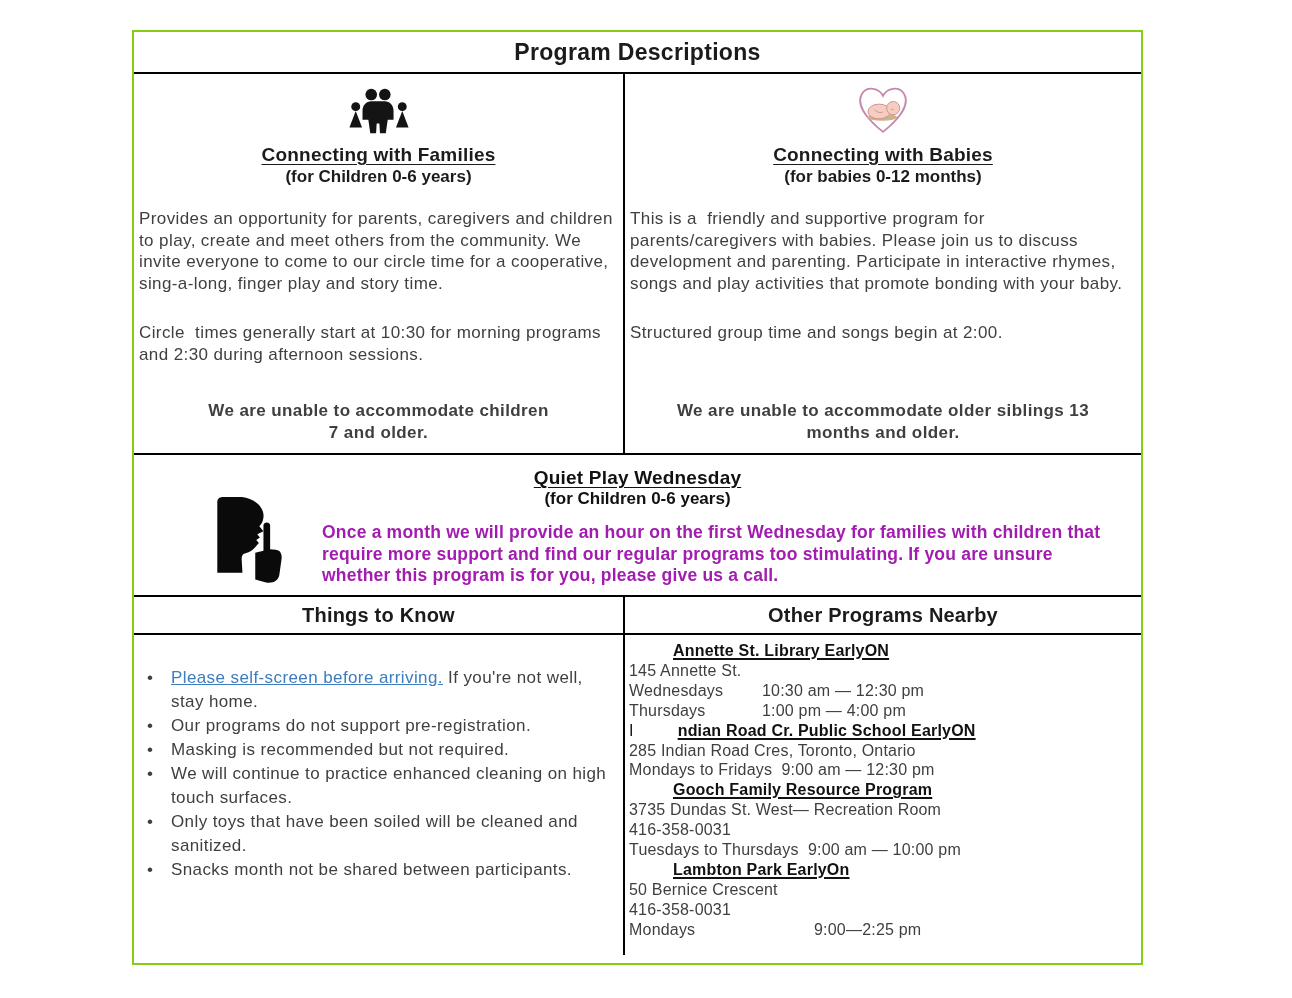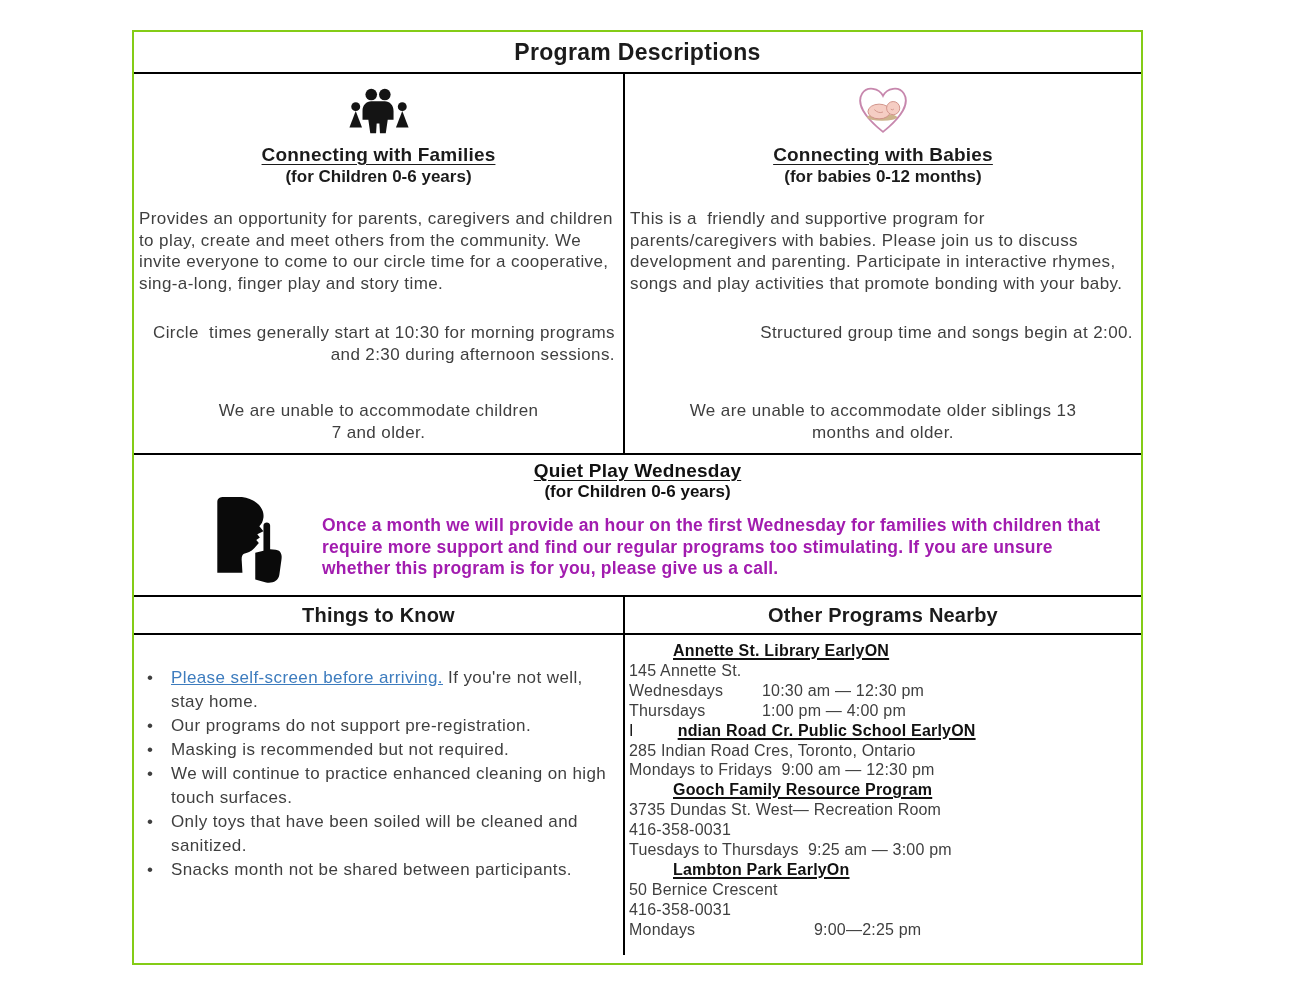--- a/index.html
+++ b/index.html
@@ -22,23 +22,23 @@
   .cell-l { width:491px; border-right:2px solid #000; box-sizing:border-box; }
   .cell-r { flex:1; box-sizing:border-box; }
   .programs-row { height:381px; border-bottom:2px solid #000; }
   .pcell { height:100%; display:flex; flex-direction:column; padding:8px 0 0 0; box-sizing:border-box; }
   .icon-wrap { height:58px; display:flex; align-items:center; justify-content:center; }
   .phead { text-align:center; font-size:19px; font-weight:bold; color:#1b1b1b; margin-top:4px; letter-spacing:.2px; }
   .phead span { text-decoration:underline; text-underline-offset:3px; }
   .psub  { text-align:center; font-size:17px; font-weight:bold; color:#1b1b1b; margin-top:1px; }
   .ppara { margin:0; padding:0 8px 0 5px; font-size:17px; line-height:21.7px; letter-spacing:.4px; white-space:pre-wrap; }
   .ppara.first { margin-top:21px; }
-  .ppara.second { margin-top:27px;text-align:right; }
-  .pnote { margin-top:auto; margin-bottom:9px; text-align:center; font-size:17px; line-height:22px; letter-spacing:.4px; }
-  .quiet-row { height:142px; border-bottom:2px solid #000; position:relative; padding-top:5px; }
+  .ppara.second { margin-top:27px; }
+  .pnote { margin-top:auto; margin-bottom:9px; text-align:center; font-size:17px; line-height:22px; letter-spacing:.4px;font-weight:bold; }
+  .quiet-row { height:142px; border-bottom:2px solid #000; position:relative; padding-top:12px; }
   .qhead { text-align:center; font-size:19px; font-weight:bold; color:#111; letter-spacing:.2px; }
   .qhead span { text-decoration:underline; text-underline-offset:3px; }
   .qsub  { text-align:center; font-size:17px; font-weight:bold; color:#111; }
   .qicon { position:absolute; left:71px; top:38px; }
   .qpara { font-weight:bold; color:#a21caf; font-size:17.5px; line-height:21.5px; letter-spacing:.2px; margin:13px 28px 0 188px; white-space:pre-wrap; }
   .hdr-row { height:38px; border-bottom:2px solid #000; }
   .hdr { display:flex; align-items:center; justify-content:center; font-size:20px; font-weight:bold; color:#1b1b1b; letter-spacing:.2px; }
   .bottom-row { height:320px; }
   .bottom-row .cell-l, .bottom-row .cell-r { height:100%; }
   .blist { margin:31px 0 0 0; padding:0; list-style:none; }
@@ -185,21 +185,21 @@
           <span>1:00 pm — 4:00 pm</span>
         </div>
 
         <div><span class="pname-prefix">I</span><span class="pname">ndian Road Cr. Public School EarlyON</span></div>
         <div class="pline">285 Indian Road Cres, Toronto, Ontario</div>
         <div class="pline">Mondays to Fridays  9:00 am — 12:30 pm</div>
 
         <div><span class="pname">Gooch Family Resource Program</span></div>
         <div class="pline">3735 Dundas St. West— Recreation Room</div>
         <div class="pline">416-358-0031</div>
-        <div class="pline">Tuesdays to Thursdays  9:25 am — 3:00 pm</div>
+        <div class="pline">Tuesdays to Thursdays  9:00 am — 10:00 pm</div>
 
         <div><span class="pname">Lambton Park EarlyOn</span></div>
         <div class="pline">50 Bernice Crescent</div>
         <div class="pline">416-358-0031</div>
         <div class="sched">
           <span class="sday wide">Mondays</span>
           <span>9:00—2:25 pm</span>
         </div>
 
       </div>

